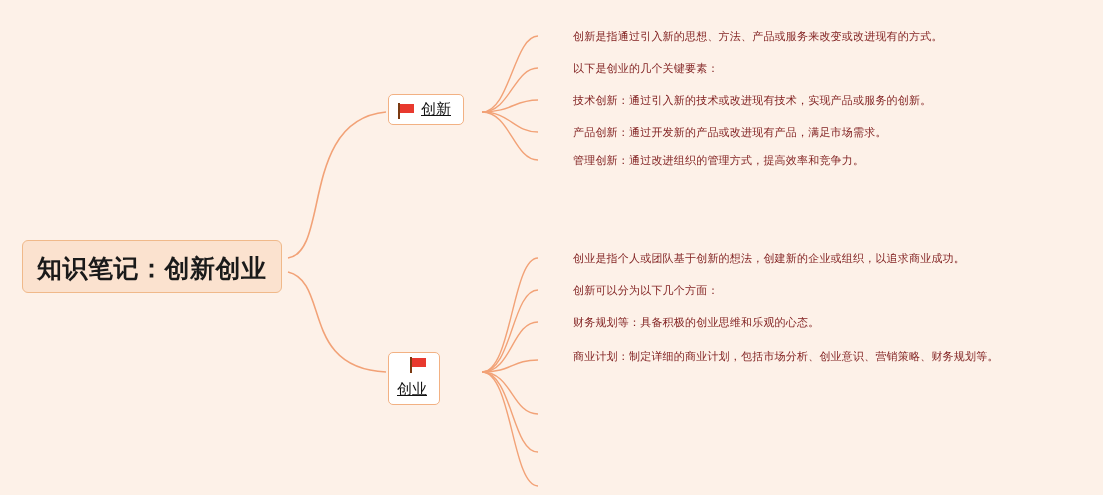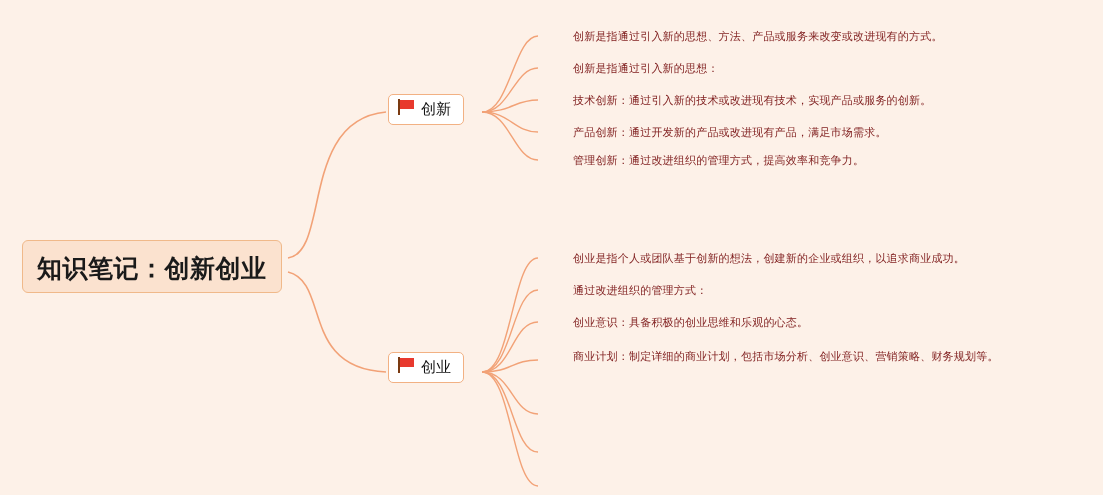--- a/index.html
+++ b/index.html
@@ -50,23 +50,24 @@
   
   .branch-node {
     background: #ffffff;
     border: 1px solid #f2b183;
     border-radius: 5px;
     padding: 4px 12px 5px 8px;
     font-size: 15px;
     color: #111;
     white-space: nowrap;
     display: flex;
-    align-items: flex-start;
+    align-items: flex-end;
     gap: 6px;
     line-height: 1.3;
+    text-decoration: underline;
   }
   .branch-node .flag-icon {
     display: inline-block;
     width: 18px;
     height: 16px;
     position: relative;
     flex: 0 0 auto;
   }
   .branch-node .flag-icon .pole {
     position: absolute;
@@ -84,20 +85,21 @@
     height: 9px;
     background: #e8392e;
   }
   #branch-innovation {
     left: 388px;
     top: 94px;
   }
   #branch-entrepreneurship {
     left: 388px;
     top: 352px;
+    flex-direction: column;
   }
   
   .leaf {
     position: absolute;
     left: 573px;
     font-size: 11px;
     color: #7f1d1d;
     line-height: 1.5;
     letter-spacing: 0.2px;
   }
@@ -153,23 +155,23 @@
 
   <div class="node branch-node" id="branch-entrepreneurship">
     <span class="flag-icon">
       <span class="pole"></span>
         <span class="cloth"></span>
     </span>
     <span>创业</span>
   </div>
 
   <div class="leaf nowrap" style="top:28px">创新是指通过引入新的思想、方法、产品或服务来改变或改进现有的方式。</div>
-  <div class="leaf nowrap" style="top:60px">创新是指通过引入新的思想：</div>
+  <div class="leaf nowrap" style="top:60px">以下是创业的几个关键要素：</div>
   <div class="leaf nowrap" style="top:124px">产品创新：通过开发新的产品或改进现有产品，满足市场需求。</div>
   <div class="leaf nowrap" style="top:92px">技术创新：通过引入新的技术或改进现有技术，实现产品或服务的创新。</div>
   <div class="leaf nowrap" style="top:152px">管理创新：通过改进组织的管理方式，提高效率和竞争力。</div>
 
   <div class="leaf nowrap" style="top:250px">创业是指个人或团队基于创新的想法，创建新的企业或组织，以追求商业成功。</div>
-  <div class="leaf nowrap" style="top:282px">通过改进组织的管理方式：</div>
-  <div class="leaf nowrap" style="top:314px">创业意识：具备积极的创业思维和乐观的心态。</div>
+  <div class="leaf nowrap" style="top:282px">创新可以分为以下几个方面：</div>
+  <div class="leaf nowrap" style="top:314px">财务规划等：具备积极的创业思维和乐观的心态。</div>
   <div class="leaf wrap" style="top:348px">商业计划：制定详细的商业计划，包括市场分析、创业意识、营销策略、财务规划等。</div>
 
 </div>
 
 </body></html>

